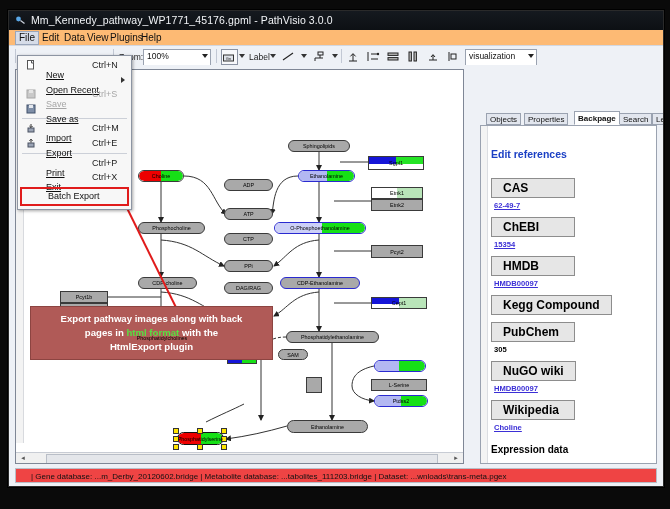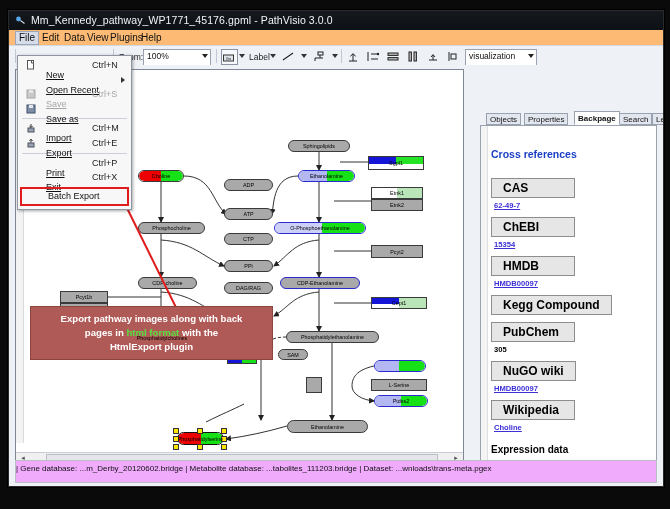--- a/index.html
+++ b/index.html
@@ -95,22 +95,22 @@
   .xref .cap{display:inline-block;min-width:84px;border:1px solid #8d8d8d;background:#e6e6e6;
        font-size:12px;font-weight:bold;color:#000;padding:2px 11px;box-sizing:border-box;}
   .xref .val{font-size:7.6px;font-weight:bold;margin:3px 0 0 3px;}
   .xref .val a{color:#3b2fd6;text-decoration:underline;}
   .xref .val.plain{color:#000;}
   .sb-h2{font-size:10px;font-weight:bold;color:#000;margin-top:12px;}
   #side-vscroll{position:absolute;left:0;top:0;width:6px;bottom:0;background:#f4f4f4;
        border-right:1px solid #dcdee2;}
 
   
-  #statusbar{position:absolute;left:6px;right:6px;bottom:3px;height:23px;background:#f0abfc;
-       border:1px solid #b9bec7;font-size:8px;color:#111;line-height:15px;padding-left:0;
+  #statusbar{position:absolute;left:6px;right:6px;bottom:3px;height:15px;background:#ef4444;
+       border:1px solid #b9bec7;font-size:8px;color:#111;line-height:15px;padding-left:15px;
        white-space:nowrap;overflow:hidden;box-sizing:border-box;}
 </style>
 </head>
 <body>
 
 <div id="frame">
 <div id="win">
 
   <div id="titlebar">
     <svg class="tb-ico" viewBox="0 0 11 11">
@@ -472,21 +472,21 @@
       <div id="tabstrip">
         <div class="tab" style="left:6px;">Objects</div>
         <div class="tab" style="left:44px;">Properties</div>
         <div class="tab active" style="left:94px;">Backpage</div>
         <div class="tab" style="left:139px;">Search</div>
         <div class="tab" style="left:172px;">Legend</div>
       </div>
       <div id="sidebody">
         <div id="side-vscroll"></div>
         <div class="inner">
-          <div class="sb-h1">Cross references</div>
+          <div class="sb-h1">Edit references</div>
 
           <div class="xref">
             <div class="cap">CAS</div>
             <div class="val"><a href="#">62-49-7</a></div>
           </div>
           <div class="xref">
             <div class="cap">ChEBI</div>
             <div class="val"><a href="#">15354</a></div>
           </div>
           <div class="xref">

